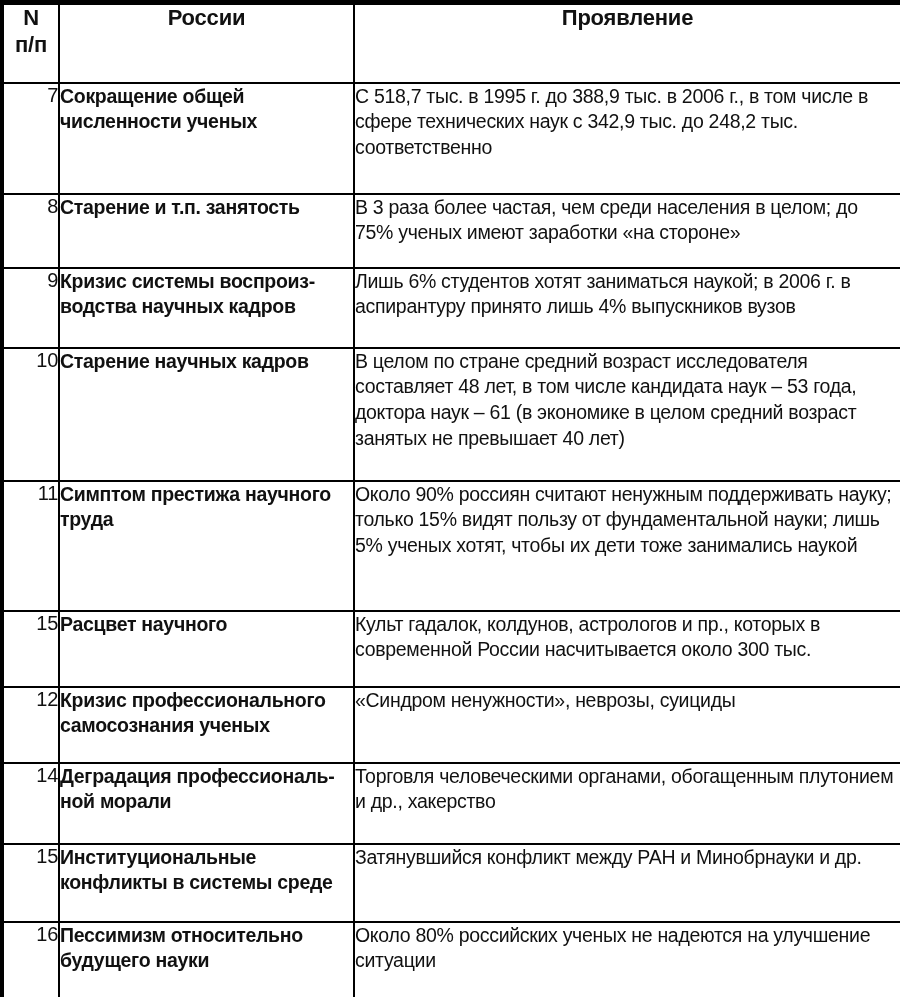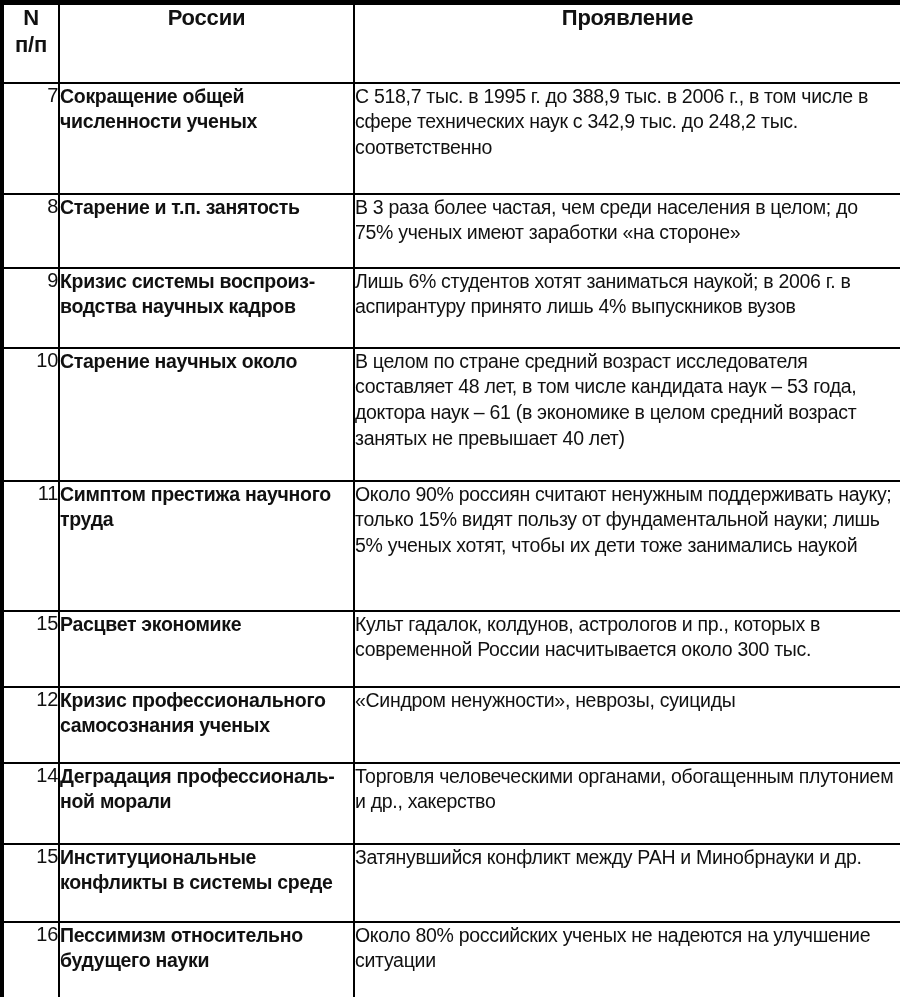--- a/index.html
+++ b/index.html
@@ -98,32 +98,32 @@
       <td class="manifestation-cell">В 3 раза более частая, чем среди населения в целом; до 75% ученых имеют заработки «на стороне»</td>
     </tr>
     <tr style="height:80px;">
       <td class="num-cell">9</td>
       <td class="symptom-cell">Кризис системы воспроиз-
 водства научных кадров</td>
       <td class="manifestation-cell">Лишь 6% студентов хотят заниматься наукой; в 2006 г. в аспирантуру принято лишь 4% выпускников вузов</td>
     </tr>
     <tr style="height:133px;">
       <td class="num-cell">10</td>
-      <td class="symptom-cell">Старение научных около</td>
+      <td class="symptom-cell">Старение научных кадров</td>
       <td class="manifestation-cell">В целом по стране средний возраст исследователя составляет 48 лет, в том числе кандидата наук – 53 года, доктора наук – 61 (в экономике в целом средний возраст занятых не превышает 40 лет)</td>
     </tr>
     <tr style="height:130px;">
       <td class="num-cell">11</td>
       <td class="symptom-cell">Симптом престижа научного
 труда</td>
       <td class="manifestation-cell">Около 90% россиян считают ненужным поддерживать науку; только 15% видят пользу от фундаментальной науки; лишь 5% ученых хотят, чтобы их дети тоже занимались наукой</td>
     </tr>
     <tr style="height:76px;">
       <td class="num-cell">15</td>
-      <td class="symptom-cell">Расцвет экономике</td>
+      <td class="symptom-cell">Расцвет научного</td>
       <td class="manifestation-cell">Культ гадалок, колдунов, астрологов и пр., которых в современной России насчитывается около 300 тыс.</td>
     </tr>
     <tr style="height:76px;">
       <td class="num-cell">12</td>
       <td class="symptom-cell">Кризис профессионального
 самосознания ученых</td>
       <td class="manifestation-cell">«Синдром ненужности», неврозы, суициды</td>
     </tr>
     <tr style="height:81px;">
       <td class="num-cell">14</td>

